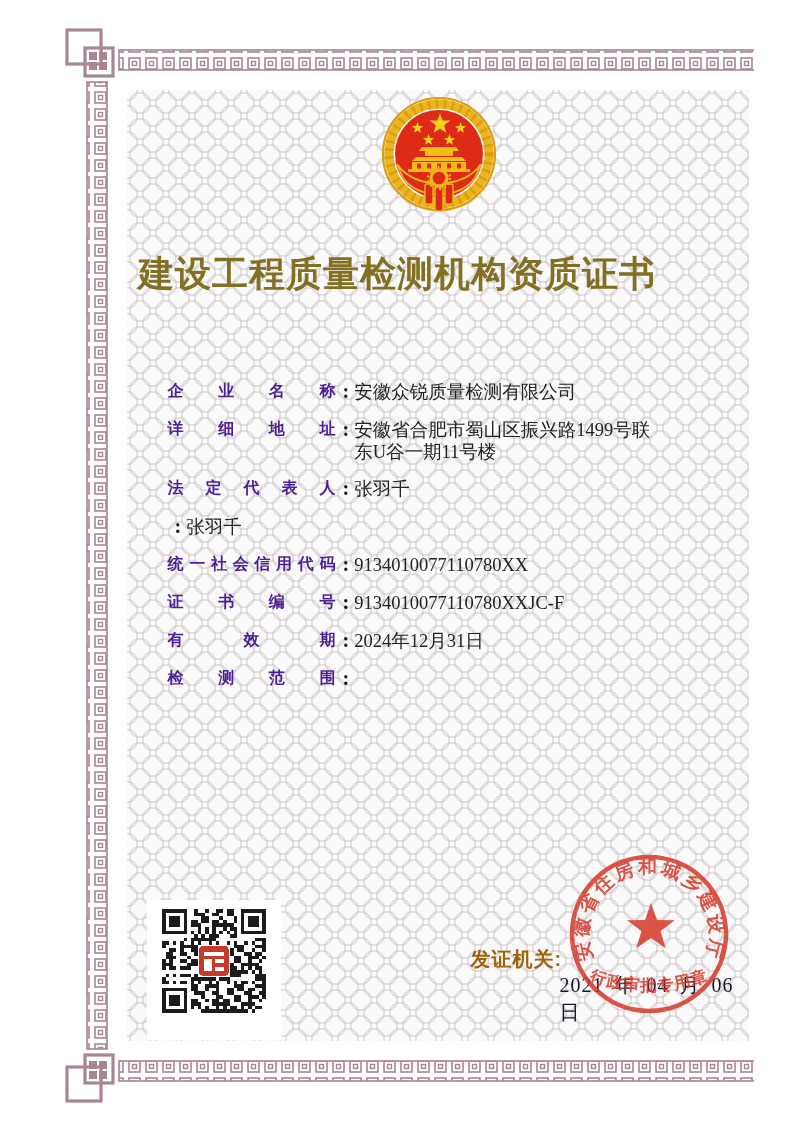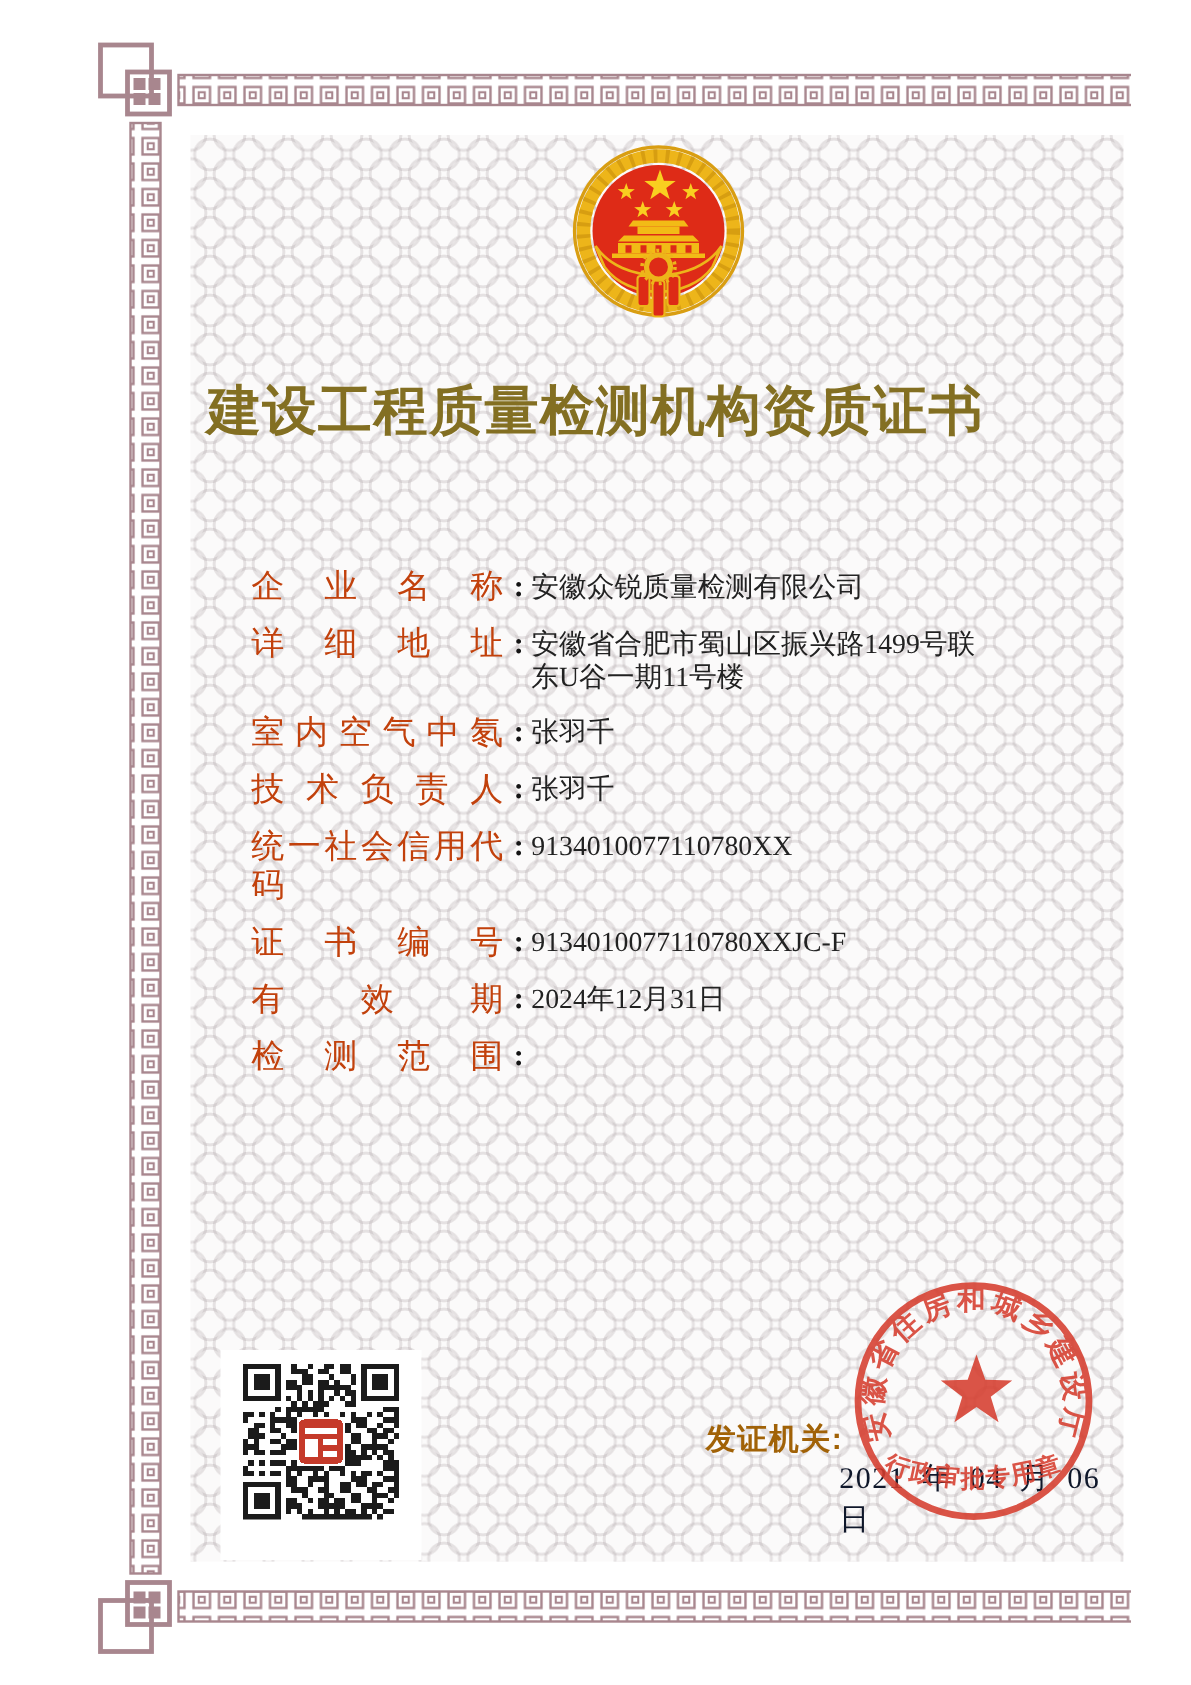--- a/index.html
+++ b/index.html
@@ -21,21 +21,21 @@
   .frame{position:absolute;left:0;top:0;}
   .emblem{position:absolute;left:331px;top:86px;}
   .title{
     position:absolute;left:0;top:246px;width:100%;margin:0;
     text-align:center;font-size:36px;font-weight:700;letter-spacing:1px;
     color:#836f22;
   }
   .fields{position:absolute;left:127px;top:374px;right:86px;}
   .frow{display:flex;align-items:flex-start;margin-bottom:12px;}
   .flabel{
-    flex:none;width:168px;font-size:22px;font-weight:400;color:#c2410c;
+    flex:none;width:168px;font-size:16px;font-weight:700;color:#4c1d95;
     line-height:26px;text-align:justify;text-align-last:justify;
   }
   .fcolon{
     flex:none;font-size:20px;font-weight:700;color:#141414;
     line-height:26px;margin:0 5px 0 7px;font-family:"Liberation Serif",serif;
   }
   .fvalue{
     flex:1;font-family:"Liberation Serif",serif;font-size:18.5px;color:#222;
     line-height:22px;padding-top:3px;
   }
@@ -145,26 +145,25 @@
       <span class="flabel">企业名称</span>
       <span class="fcolon">:</span>
       <span class="fvalue">安徽众锐质量检测有限公司</span>
     </div>
     <div class="frow">
       <span class="flabel">详细地址</span>
       <span class="fcolon">:</span>
       <span class="fvalue">安徽省合肥市蜀山区振兴路1499号联东U谷一期11号楼</span>
     </div>
     <div class="frow">
-      <span class="flabel">室内空气中氡</span>
+      <span class="flabel">法定代表人</span>
       <span class="fcolon">:</span>
       <span class="fvalue">张羽千</span>
     </div>
     <div class="frow">
-      <span class="flabel">技术负责人</span>
       <span class="fcolon">:</span>
       <span class="fvalue">张羽千</span>
     </div>
     <div class="frow">
       <span class="flabel">统一社会信用代码</span>
       <span class="fcolon">:</span>
       <span class="fvalue">9134010077110780XX</span>
     </div>
     <div class="frow">
       <span class="flabel">证书编号</span>

